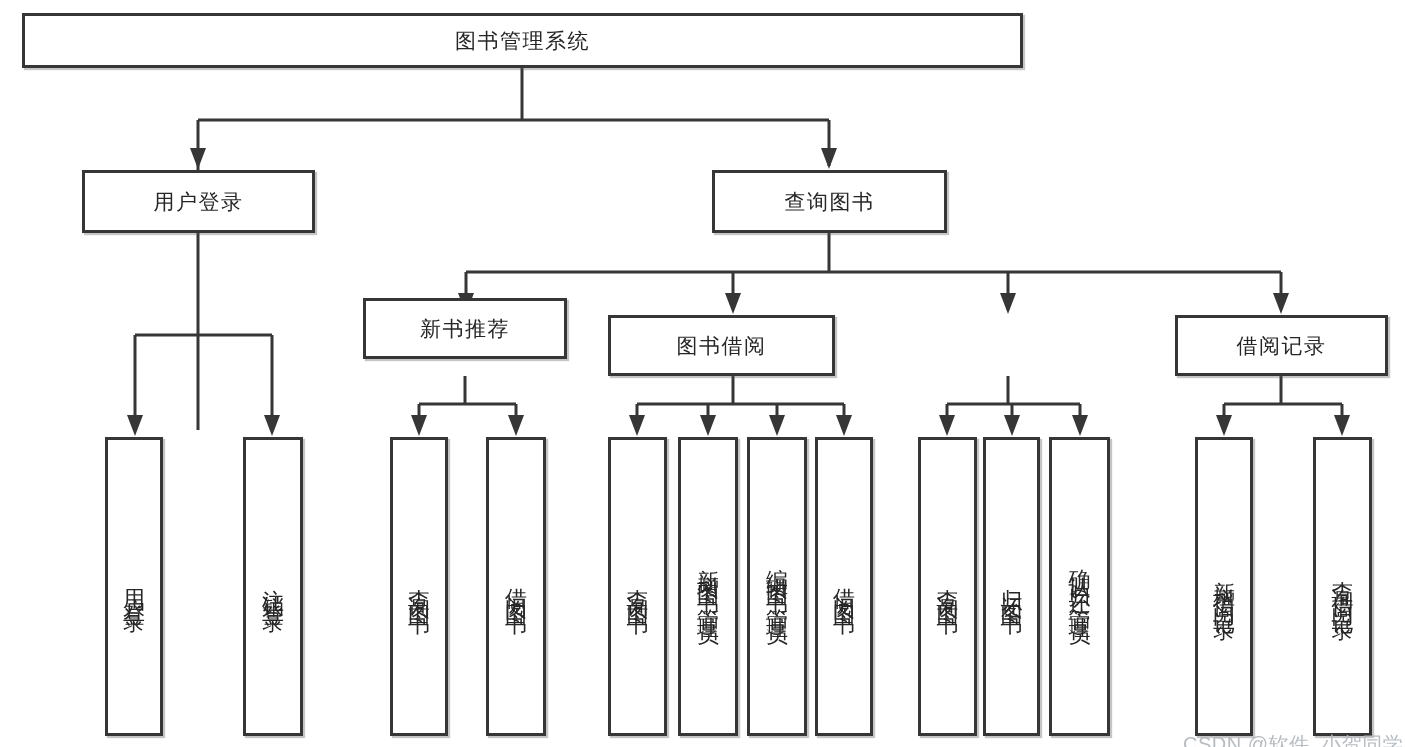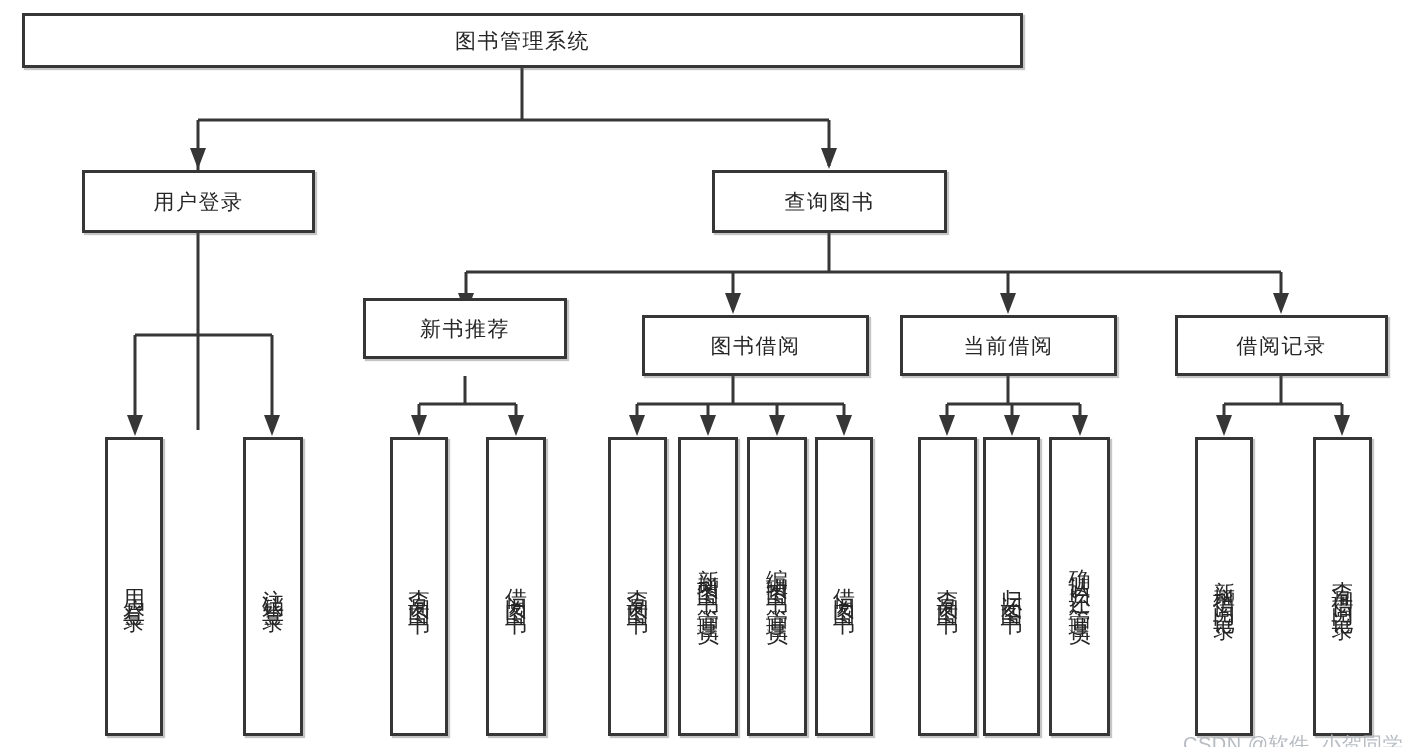--- a/index.html
+++ b/index.html
@@ -88,25 +88,22 @@
   <div class="box hbox" style="left:82px;top:170px;width:233px;height:63px">
     <span class="lbl">用户登录</span>
   </div>
   <div class="box hbox" style="left:712px;top:170px;width:235px;height:63px">
     <span class="lbl">查询图书</span>
   </div>
 
   <div class="box hbox" style="left:363px;top:298px;width:204px;height:61px">
     <span class="lbl">新书推荐</span>
   </div>
-  <div class="box hbox" style="left:642px;top:315px;width:227px;height:61px">
+  <div class="box hbox" style="left:608px;top:315px;width:227px;height:61px">
     <span class="lbl">图书借阅</span>
-  </div>
-  <div class="box hbox" style="left:900px;top:315px;width:217px;height:61px">
-    <span class="lbl">当前借阅</span>
   </div>
   <div class="box hbox" style="left:1175px;top:315px;width:213px;height:61px">
     <span class="lbl">借阅记录</span>
   </div>
 
   <div class="box vbox" style="left:105px;top:437px;width:58px;height:299px">
     <span class="lbl">用户登录</span>
   </div>
   <div class="box vbox" style="left:243px;top:437px;width:60px;height:299px">
     <span class="lbl">注销登录</span>

